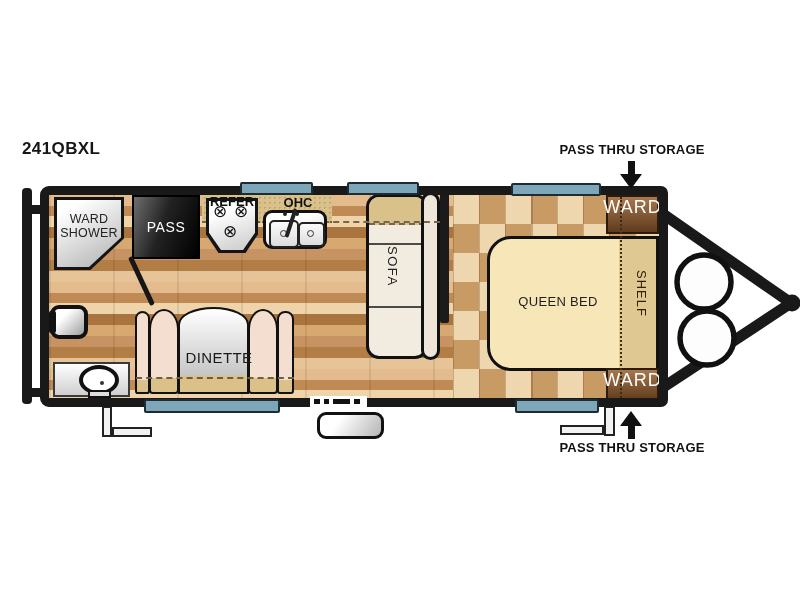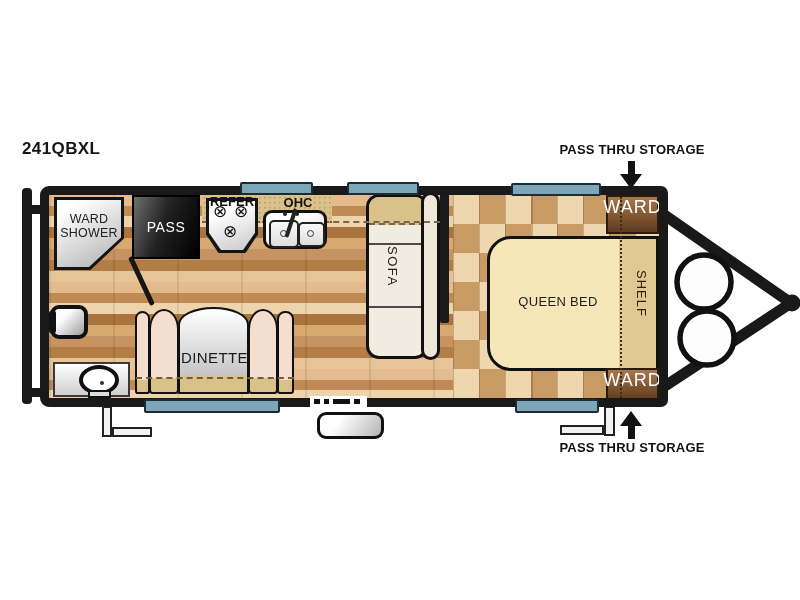--- a/index.html
+++ b/index.html
@@ -102,21 +102,21 @@
   
   .din{border:2.5px solid #111;z-index:5;background:linear-gradient(180deg,#f3ded0 0 67px,#d9c189 67px);}
   .din-arm-l{left:135px;top:311px;width:15px;height:83px;border-radius:8px 8px 3px 3px;}
   .din-seat-l{left:149px;top:309px;width:30px;height:85px;border-radius:55% 55% 4px 4px / 26% 26% 4px 4px;}
   .din-table{left:178px;top:307px;width:71px;height:87px;border:2.5px solid #111;z-index:5;
     border-radius:50% 50% 0 0 / 20% 20% 0 0;
     background:linear-gradient(180deg,#ffffff 0,#c6c6c6 66px,#d9c189 67px);}
   .din-seat-r{left:248px;top:309px;width:30px;height:85px;border-radius:55% 55% 4px 4px / 26% 26% 4px 4px;}
   .din-arm-r{left:277px;top:311px;width:17px;height:83px;border-radius:8px 8px 3px 3px;}
   .din-dash{left:136px;top:377px;width:158px;height:0;border-top:2px dashed #6f5d3b;z-index:6;}
-  .din-label{left:181px;top:349px;width:76px;font-size:15px;color:#1a1a1a;letter-spacing:.4px;z-index:6;}
+  .din-label{left:181px;top:349px;width:76px;text-align:center;font-size:15px;color:#1a1a1a;letter-spacing:.4px;z-index:6;}
 
   
   .win{background:#7ea6b9;border:2px solid #1c2b34;border-radius:2px;z-index:9;}
   .win.t1{left:240px;top:182px;width:73px;height:13px;}
   .win.t2{left:347px;top:182px;width:72px;height:13px;}
   .win.t3{left:511px;top:183px;width:90px;height:13px;}
   .win.b1{left:144px;top:399px;width:136px;height:14px;}
   .win.b2{left:515px;top:399px;width:84px;height:14px;}
 
   

